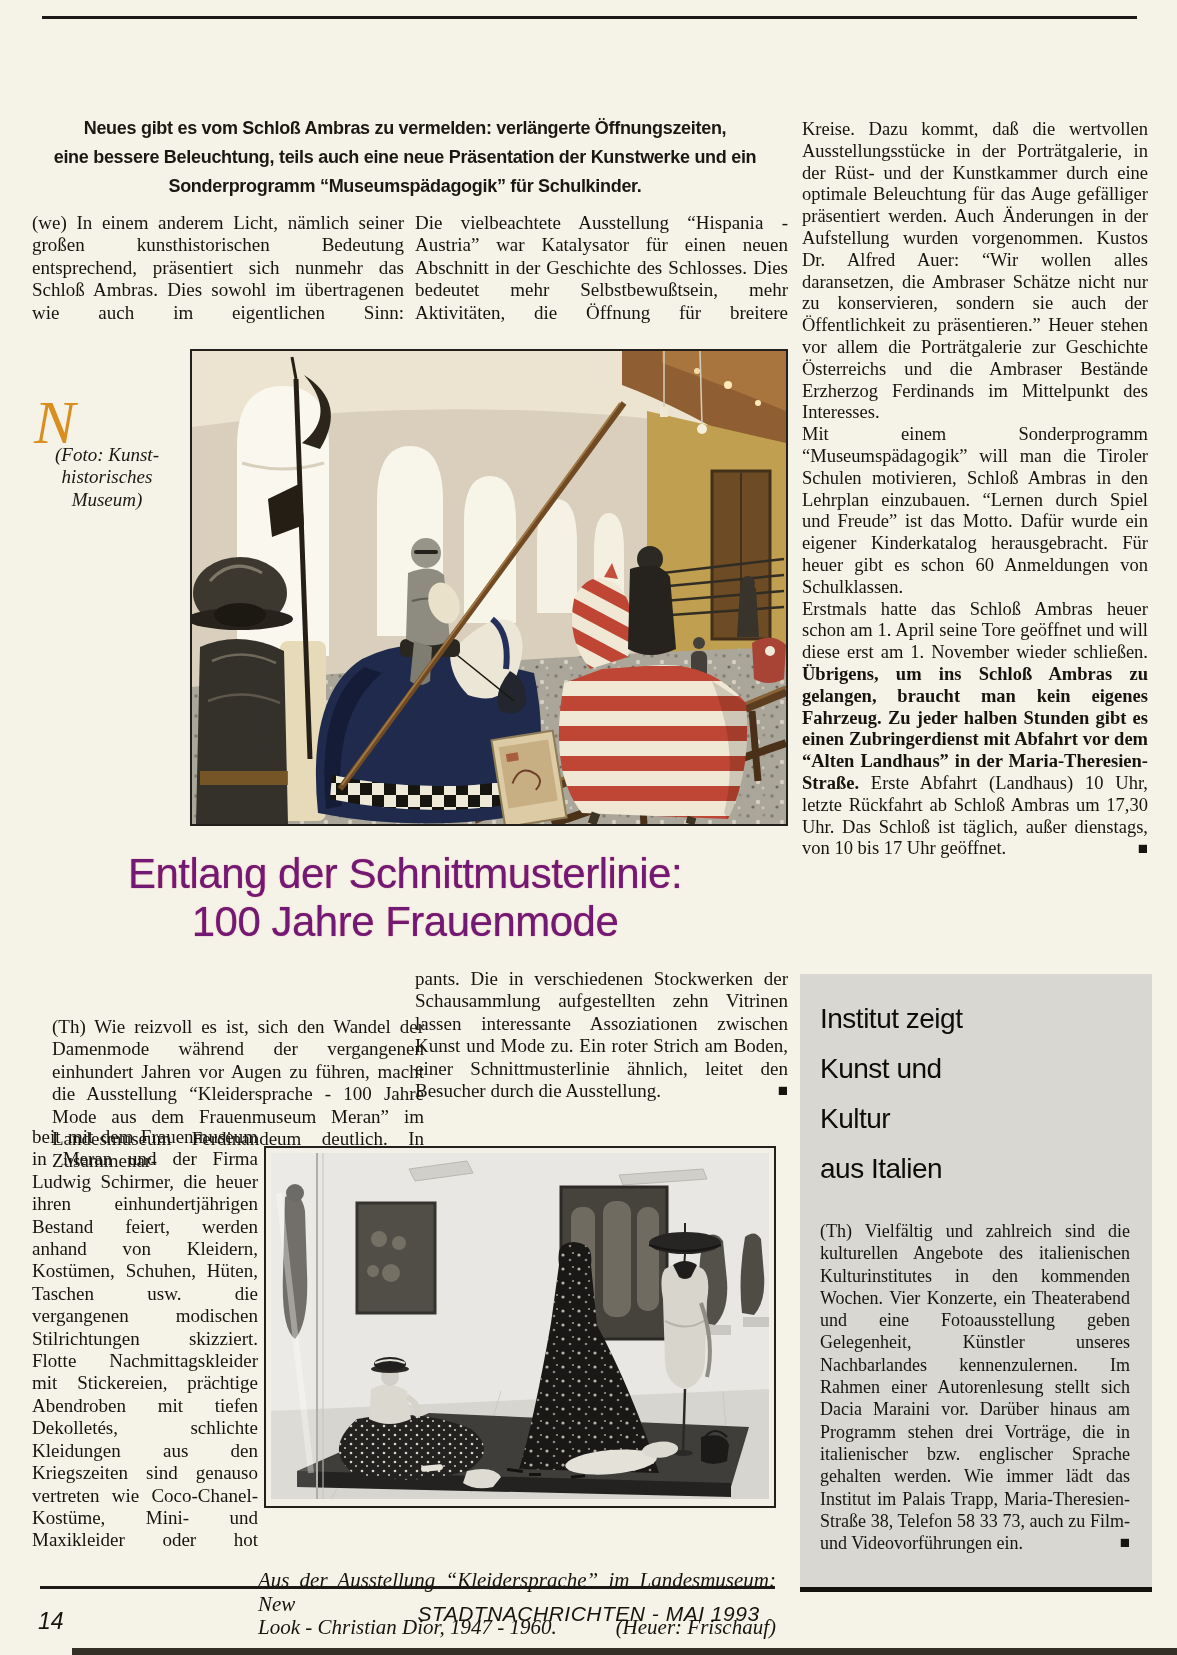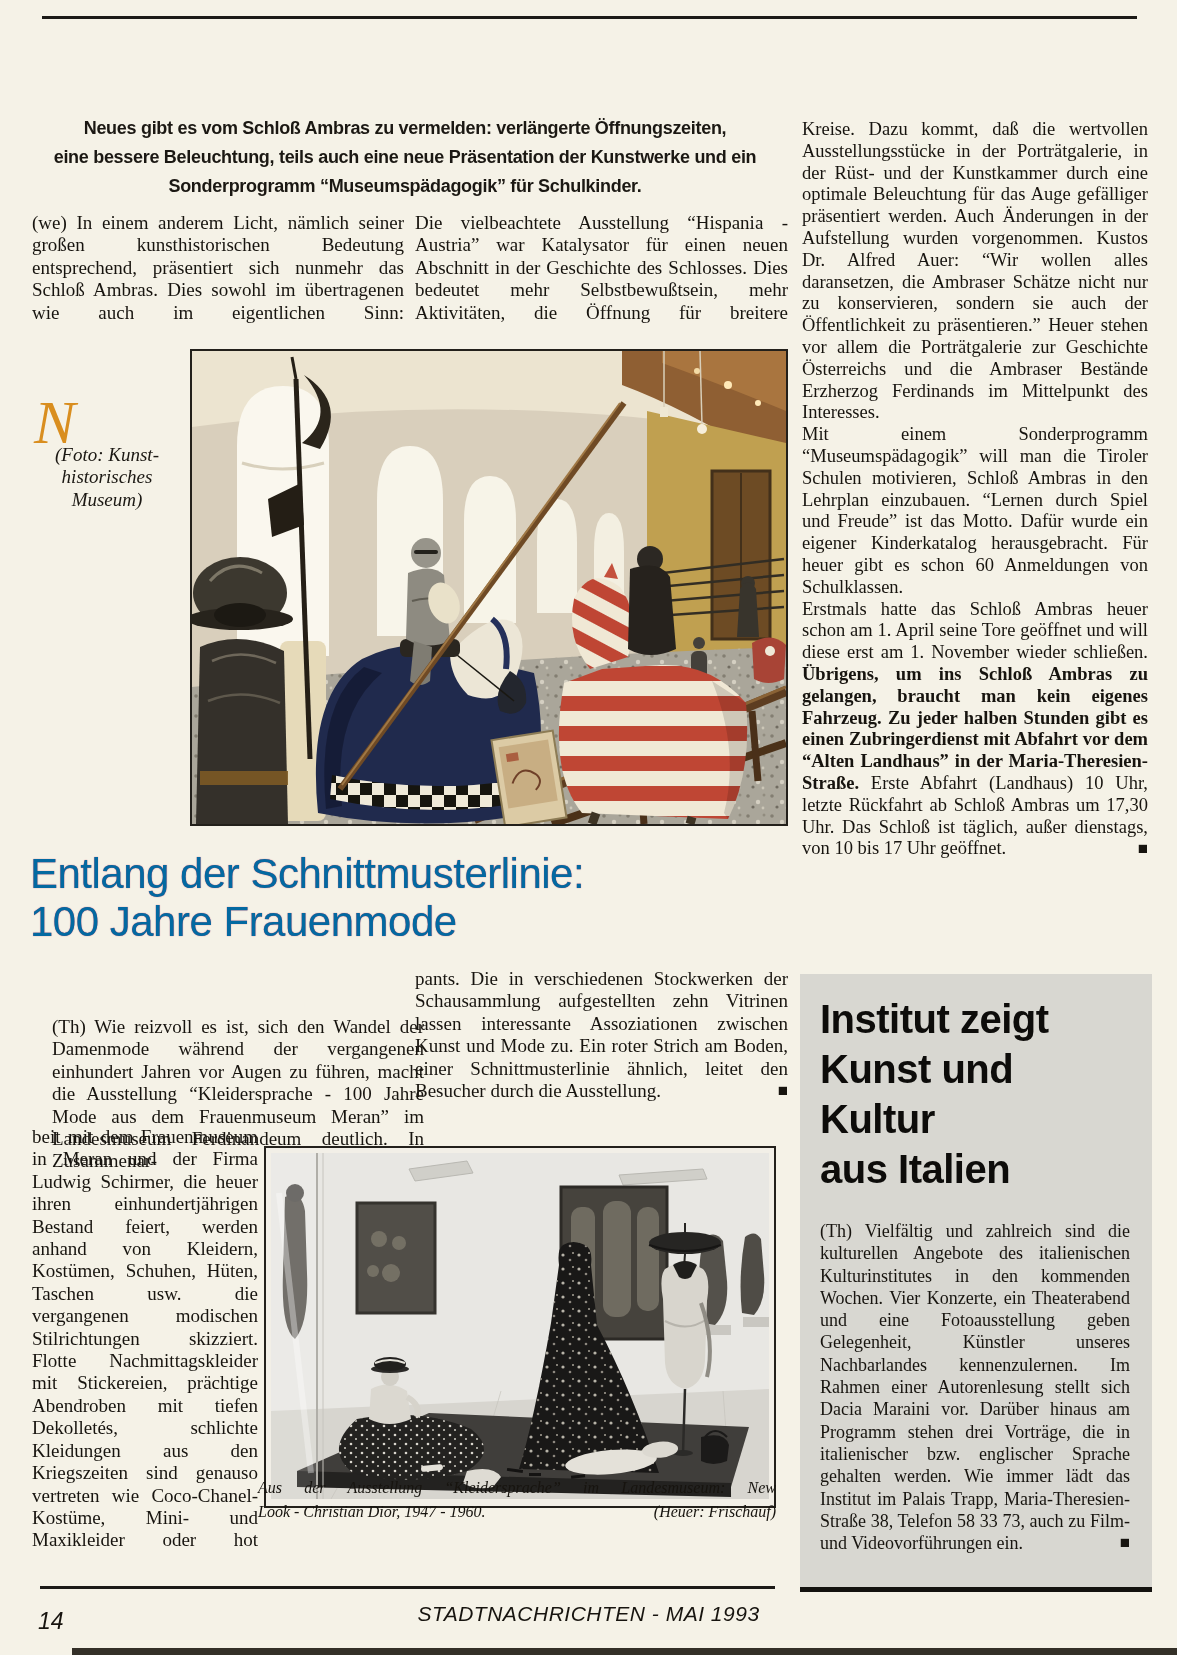--- a/index.html
+++ b/index.html
@@ -21,36 +21,36 @@
   .bold{font-weight:bold;}
   .endmark{float:right;font-size:17px;line-height:21px;margin-left:6px;}
   
   #caption1{left:34px;top:398px;width:152px;font-style:italic;font-size:19px;
     line-height:22.4px;color:#1b1813;}
   #dropcap{float:left;font-size:62px;line-height:44px;color:#d98e1f;
     font-style:italic;margin:2px 5px 0 0;}
   .prelines{white-space:pre-line;}
   #caption1-credit{clear:both;text-align:center;white-space:pre-line;padding-right:6px;}
   
-  #headline2{left:30px;top:850px;width:750px;white-space:pre-line;
+  #headline2{left:30px;top:850px;width:750px;text-align:center;white-space:pre-line;
     font-family:"Liberation Sans",sans-serif;font-size:42px;line-height:48px;
-    letter-spacing:-0.5px;color:#0369a1;text-shadow:0 0 1px #c9405f;}
+    letter-spacing:-0.5px;color:#701a75;text-shadow:0 0 1px #c9405f;}
   
   .photoframe{border:2px solid #23201b;box-sizing:border-box;background:#f2efe7;}
   #photo2frame{padding:5px;}
   
-  #caption2{left:258px;top:1476px;width:518px;font-style:italic;font-size:16px;
+  #caption2{left:258px;top:1569px;width:518px;font-style:italic;font-size:21px;
     line-height:23.5px;}
   #caption2-l1{text-align:justify;text-align-last:justify;}
   #caption2-l2{display:flex;justify-content:space-between;}
   
   #infobox{left:800px;top:974px;width:352px;height:618px;background:#d8d7d1;
     border-bottom:5px solid #14120f;box-sizing:border-box;padding:20px 22px 0 20px;}
-  #infobox-title{font-family:"Liberation Sans",sans-serif;font-weight:bold;
-    font-size:40px;line-height:50px;letter-spacing:-0.5px;color:#0d0c0a;
+  #infobox-title{font-family:"Liberation Sans",sans-serif;font-weight:normal;
+    font-size:28px;line-height:50px;letter-spacing:-0.5px;color:#0d0c0a;
     white-space:pre-line;}
   #infobox-body{margin-top:26px;font-size:18px;line-height:22.3px;text-align:justify;}
   
   #footer-num{left:38px;top:1608px;font-family:"Liberation Sans",sans-serif;
     font-style:italic;font-size:23px;}
   #footer-center{left:0;top:1602px;width:1177px;text-align:center;
     font-family:"Liberation Sans",sans-serif;font-style:italic;font-size:21px;
     letter-spacing:0.5px;}
   #bottom-edge{left:72px;top:1648px;width:1105px;height:7px;background:#343028;}
 </style>

